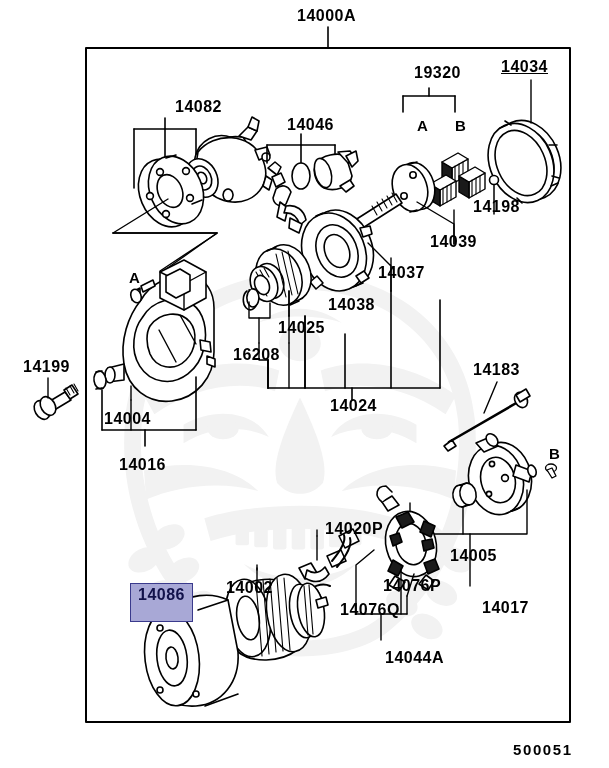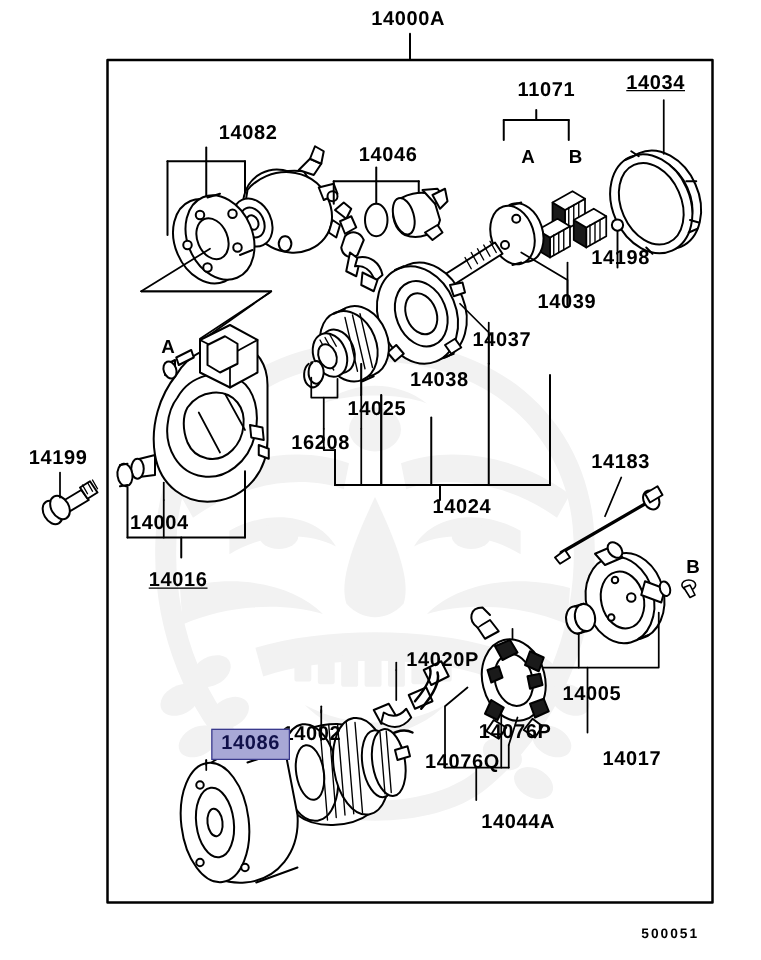--- a/index.html
+++ b/index.html
@@ -18,35 +18,34 @@
     font-family:"Liberation Sans","DejaVu Sans",sans-serif;
     font-size:16px;
     font-weight:700;
     color:#000000;
     letter-spacing:0.5px;
     white-space:nowrap;
     line-height:1;
     -webkit-font-smoothing:antialiased;
   }
   .lbl.ab{font-size:15px;font-weight:700;}
-  .lbl.code{font-size:11px;font-weight:700;letter-spacing:1.6px;}
+  .lbl.code{font-size:15px;font-weight:700;letter-spacing:1.6px;}
   .hl{
     position:absolute;
     background:#a8a8d6;
     border:1.5px solid #3a3a8c;
-    padding:2px 7px 3px 7px;
+    padding:2px 7px 17px 7px;
     font-family:"Liberation Sans","DejaVu Sans",sans-serif;
     font-size:16px;
     font-weight:700;
     color:#11114a;
     letter-spacing:0.5px;
     white-space:nowrap;
     line-height:1.15;
     box-sizing:border-box;
-    margin-left:39px;
   }
 </style>
 </head>
 <body>
 
 <div id="stage">
 
   <svg width="609" height="768" aria-hidden="true">
     <g opacity="1" fill="#f2f2f2" stroke="none">
 
@@ -493,39 +492,39 @@
       <path d="M165,608 L165,616" stroke-width="1.4"></path>
       <path d="M165,608 L165,612" stroke-width="1.4"></path>
 
     </g>
   </svg>
 
   <div class="lbl" style="left:297px;top:8px;">14000A</div>
 
   <div class="lbl" style="left:138px;top:99px;margin-left:37px;">14082</div>
   <div class="lbl" style="left:287px;top:117px;">14046</div>
-  <div class="lbl" style="left:414px;top:65px;">11071</div>
+  <div class="lbl" style="left:414px;top:65px;">19320</div>
   <div class="lbl" style="left:501px;top:59px;text-decoration:underline;">14034</div>
 
   <div class="lbl ab" style="left:417px;top:118px;">A</div>
   <div class="lbl ab" style="left:455px;top:118px;">B</div>
 
   <div class="lbl" style="left:473px;top:199px;">14198</div>
   <div class="lbl" style="left:430px;top:234px;">14039</div>
   <div class="lbl" style="left:378px;top:265px;">14037</div>
   <div class="lbl" style="left:328px;top:297px;">14038</div>
   <div class="lbl" style="left:278px;top:320px;">14025</div>
   <div class="lbl" style="left:233px;top:347px;">16208</div>
 
   <div class="lbl ab" style="left:129px;top:270px;">A</div>
 
   <div class="lbl" style="left:23px;top:359px;">14199</div>
   <div class="lbl" style="left:104px;top:411px;">14004</div>
-  <div class="lbl" style="left:119px;top:457px;text-decoration:underline;">14016</div>
-  <div class="lbl" style="left:330px;top:398px;margin-left:16px;">14024</div>
+  <div class="lbl" style="left:119px;top:457px;">14016</div>
+  <div class="lbl" style="left:330px;top:398px;">14024</div>
   <div class="lbl" style="left:473px;top:362px;">14183</div>
 
   <div class="lbl ab" style="left:549px;top:446px;">B</div>
 
   <div class="lbl" style="left:277px;top:521px;margin-left:48px;">14020P</div>
   <div class="lbl" style="left:226px;top:552px;margin-top:28px;">14002</div>
   <div class="lbl" style="left:383px;top:578px;">14076P</div>
   <div class="lbl" style="left:340px;top:602px;">14076Q</div>
   <div class="lbl" style="left:450px;top:548px;">14005</div>
   <div class="lbl" style="left:482px;top:600px;">14017</div>

